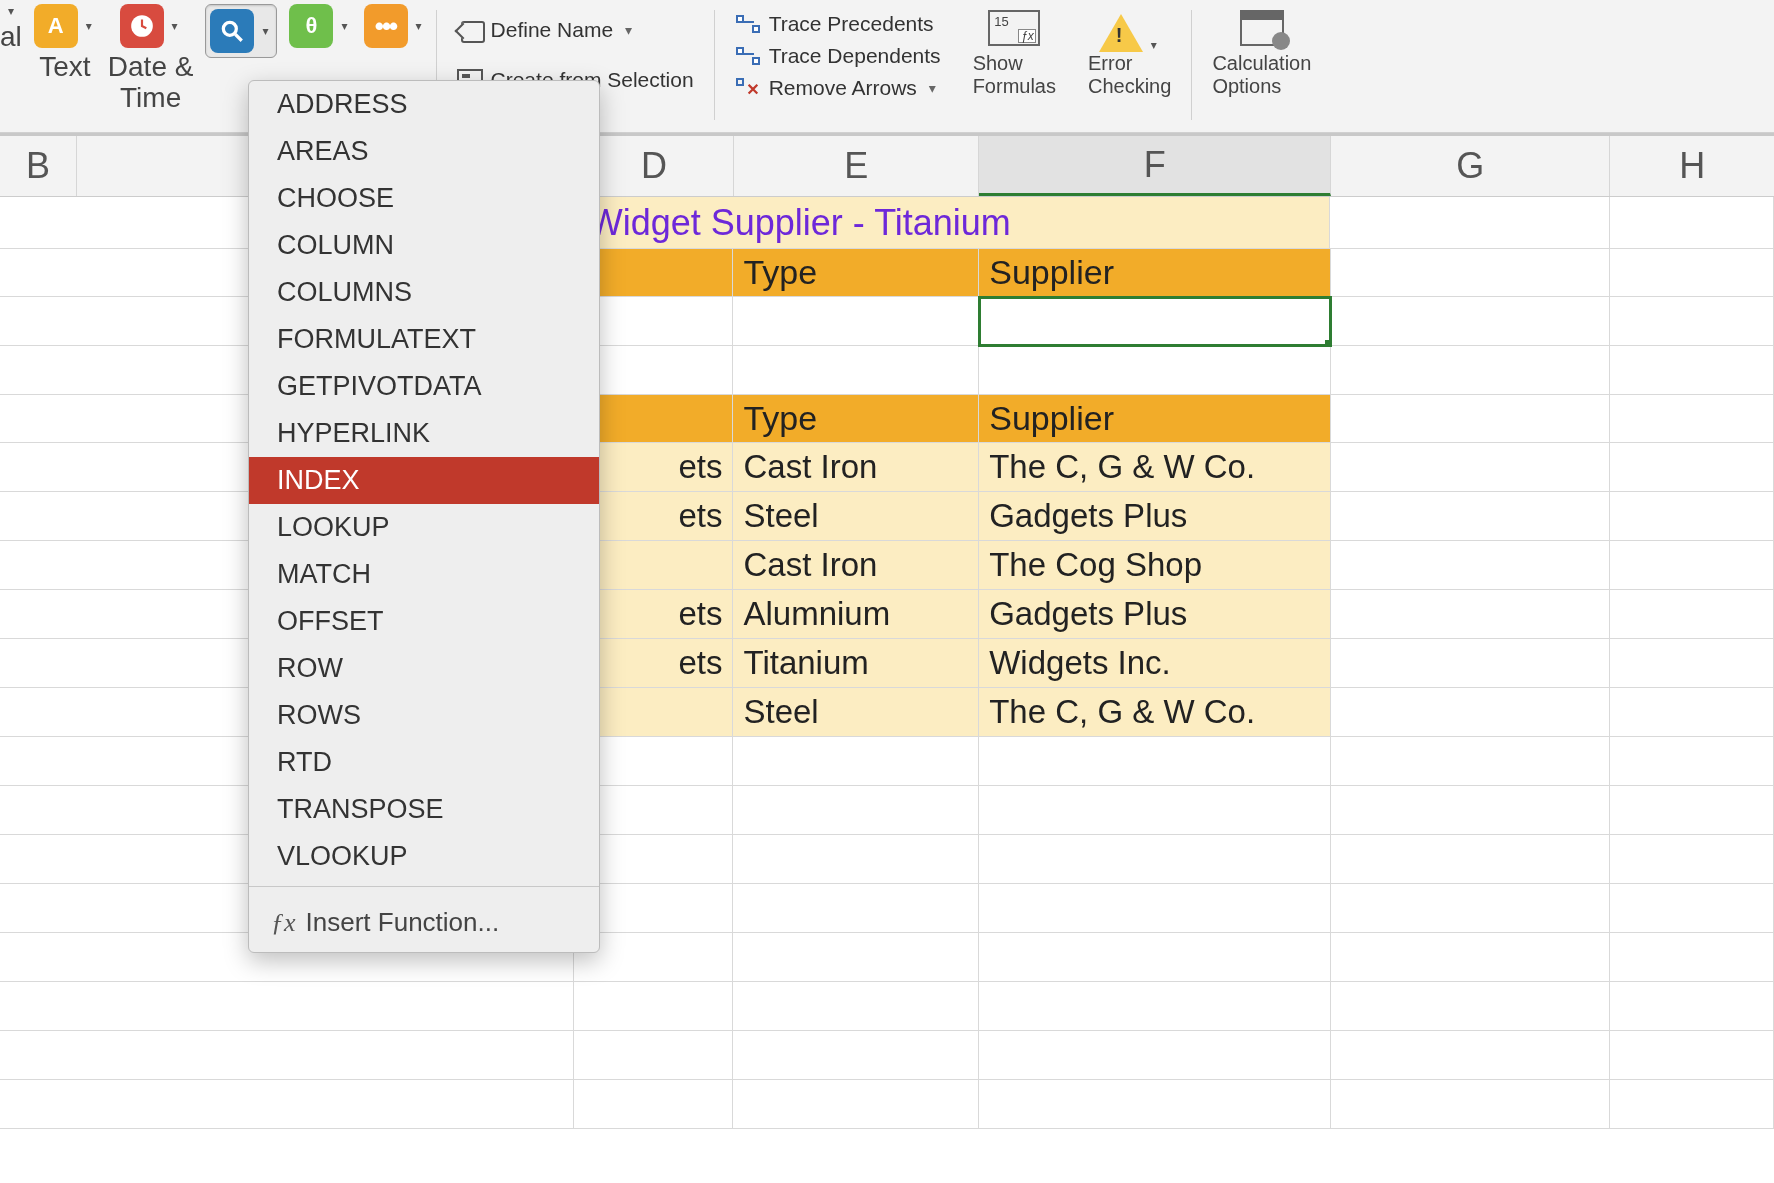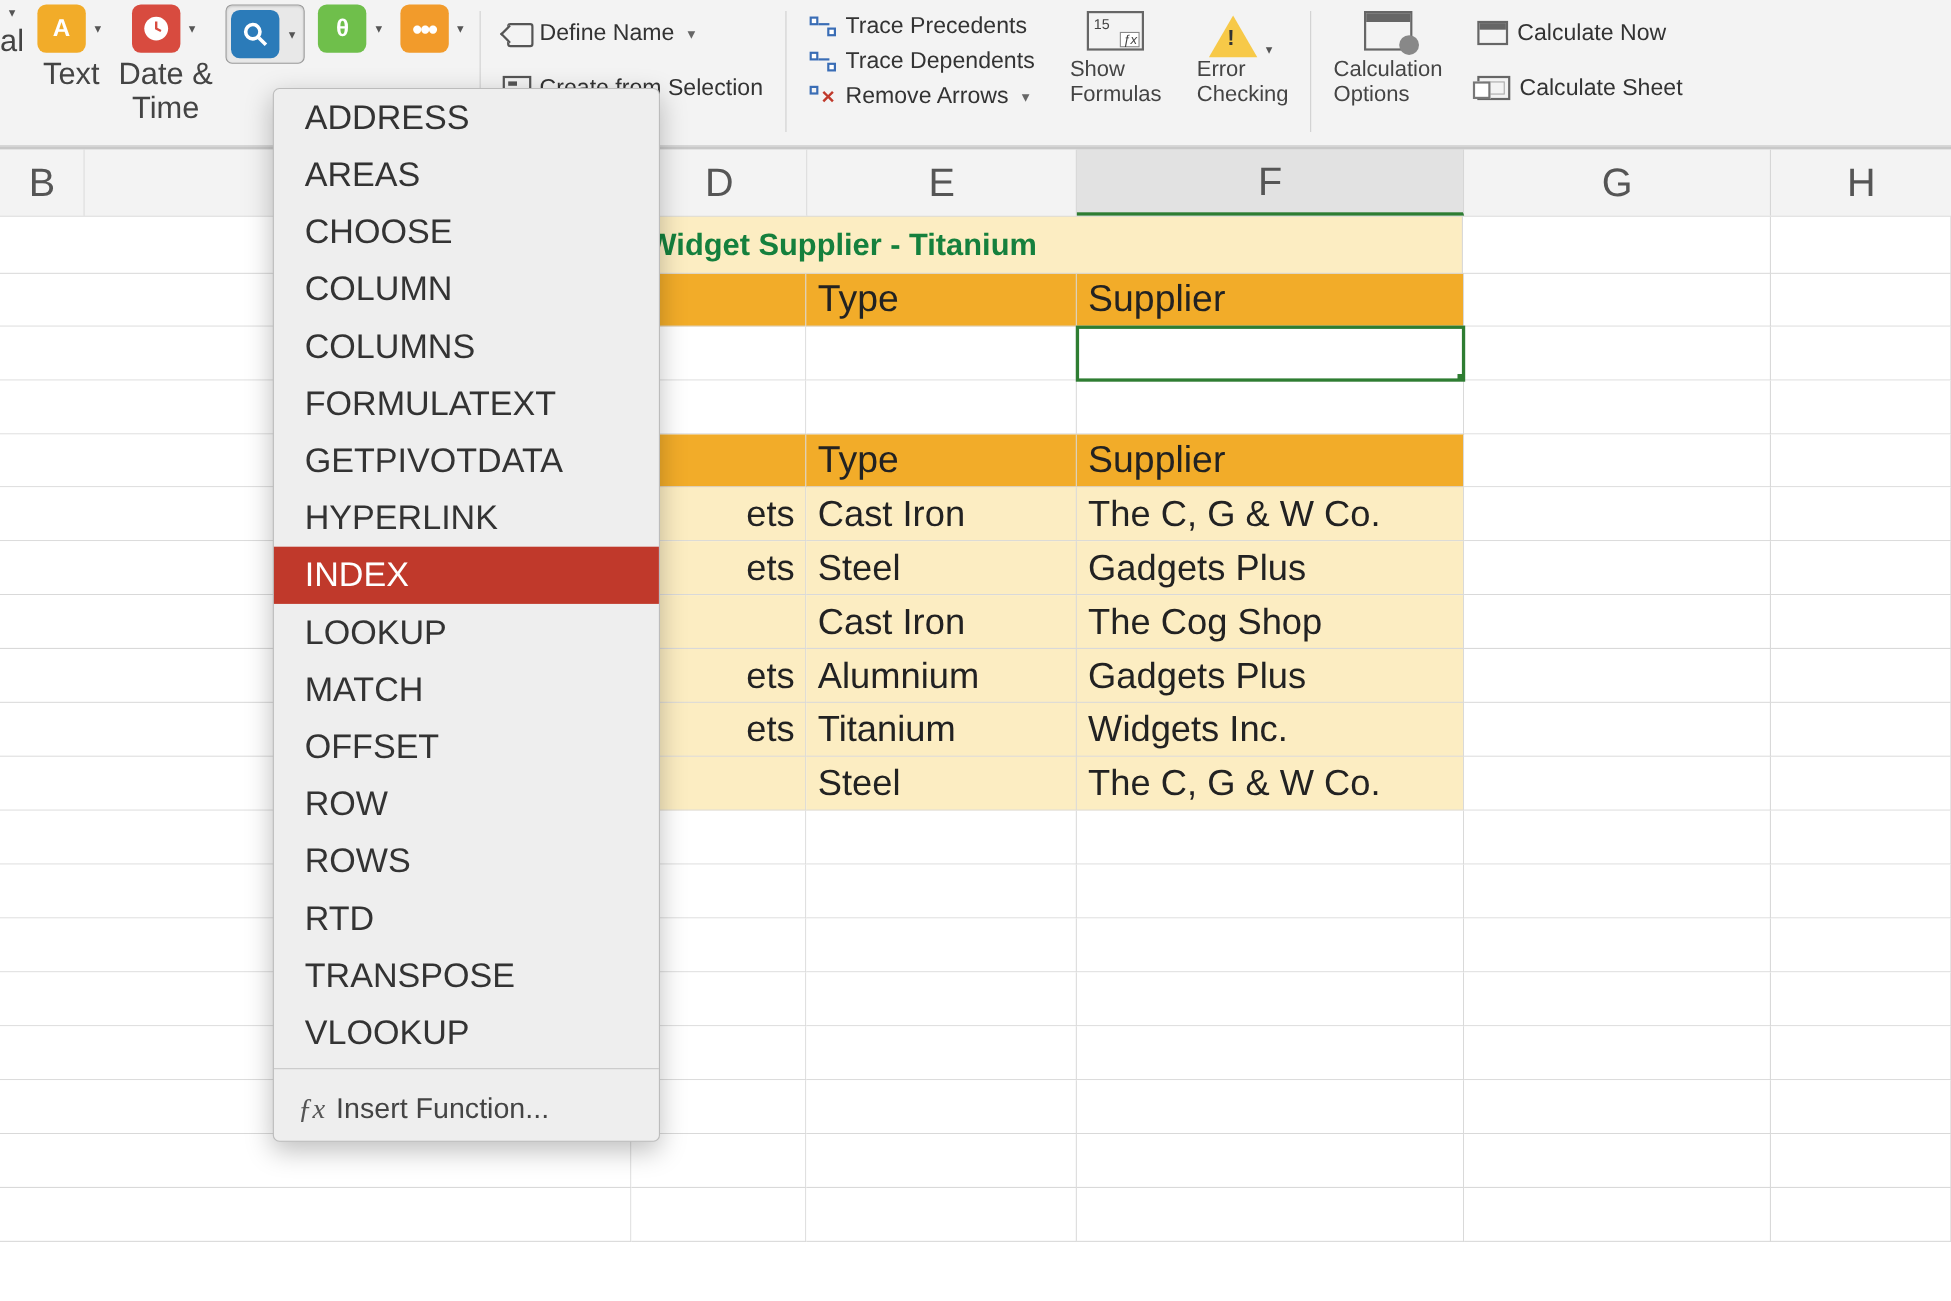--- a/index.html
+++ b/index.html
@@ -108,21 +108,21 @@
   .sep { width:1px; background:#d0d0d0; height:110px; margin:6px 4px 0 4px;}
 
   
   .dropdown {
     position:absolute; left:248px; top:80px; width:352px;
     background:#eeeeee; border:1px solid #bcbcbc; border-radius:6px;
     box-shadow:0 8px 24px rgba(0,0,0,0.25);
     z-index:50;
   }
   .dropdown-item {
-    padding:8px 28px; font-size:31px; color:#333; cursor:pointer;
+    padding:8px 28px; font-size:27px; color:#333; cursor:pointer;
     font-family: Arial, sans-serif;
   }
   .dropdown-item.selected { background:#c0392b; color:#fff; }
   .dropdown-sep{height:1px;background:#c8c8c8;margin:6px 0;}
   .dropdown-footer{
     display:flex;align-items:center;gap:10px;padding:14px 22px;font-size:26px;color:#444;cursor:pointer;
   }
   .fx-ico{font-style:italic;font-family:Georgia,serif;font-size:26px;color:#555;}
 
   
@@ -136,21 +136,21 @@
     font-size:36px; color:#555; background:#f3f3f3;
   }
   .col-h.selected{background:#e2e2e2;border-bottom:3px solid #2e7d32;}
   .grid{position:relative;}
   .row{display:flex;height:49px;}
   .cell{
     border-right:1px solid #d9d9d9; border-bottom:1px solid #d9d9d9;
     font-size:32px; display:flex; align-items:center; padding:0 10px;
     color:#222; background:#fff; overflow:hidden; white-space:nowrap;
   }
-  .title-cell{background:#fcedc2;font-weight:bold;font-size:28px;color:#15803d;}
+  .title-cell{background:#fcedc2;font-weight:normal;font-size:36px;color:#6d28d9;}
   .hdr-cell{background:#f2ac29;font-size:34px;color:#222;}
   .data-cell{background:#fcedc2;font-size:33px;}
   .selected-cell{outline:3px solid #2e7d32; outline-offset:-2px; position:relative; background:#fff;}
   .selected-cell::after{
     content:"";position:absolute;right:-3px;bottom:-3px;width:8px;height:8px;background:#2e7d32;
   }
   .c-B{width:597px;} 
   .c-D{width:165px;}
   .c-E{width:255px;}
   .c-F{width:365px;}
@@ -301,30 +301,20 @@
   <div class="big-ribbon-btn">
     <div class="icon-area">
         <span class="calc-opts-icon">
           <span class="g"></span>
         </span>
       </div>
     <div class="lbl" style="white-space:pre-line">Calculation
 Options</div>
   </div>
 
-  <div class="rib-group vertical-buttons" style="padding-top:10px;">
-    <div class="rib-small-row">
-      <span class="calc-now-icon"></span>
-      <span>Calculate Now</span>
-    </div>
-    <div class="rib-small-row" style="margin-top:18px;">
-      <span class="calc-sheet-icon"></span>
-      <span>Calculate Sheet</span>
-    </div>
-  </div>
 </div>
 
 <div class="sheet-area">
   <div class="col-headers">
     <div class="col-h" style="width:80px">
         <span>B</span>
       </div>
     <div class="col-h" style="width:517px;border-right:none;"></div>
     <div class="col-h c-D">
         <span>D</span>

